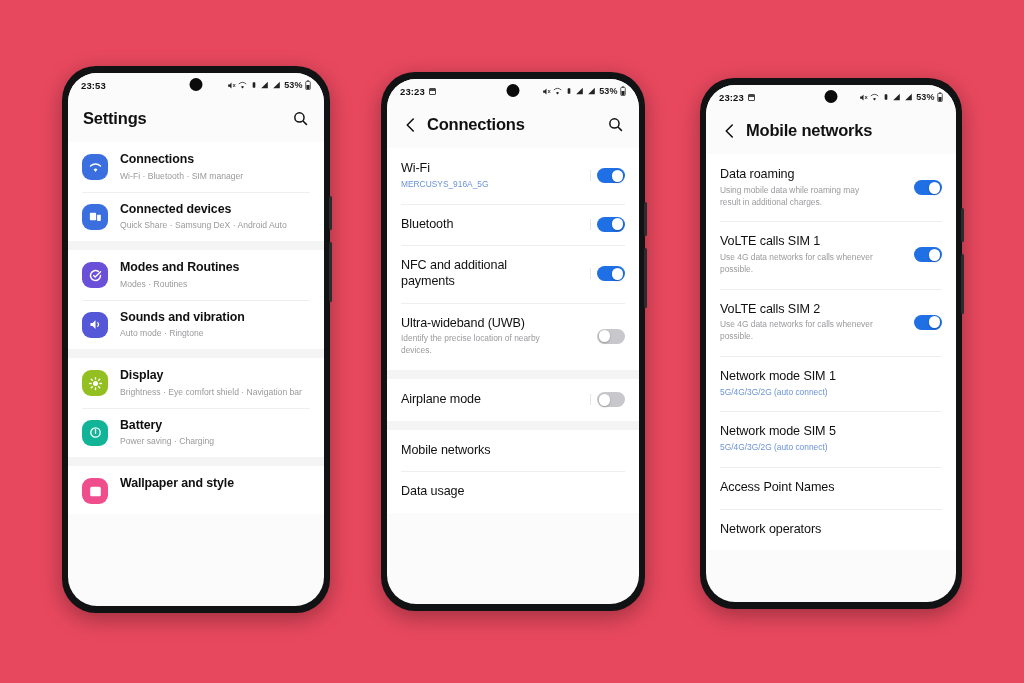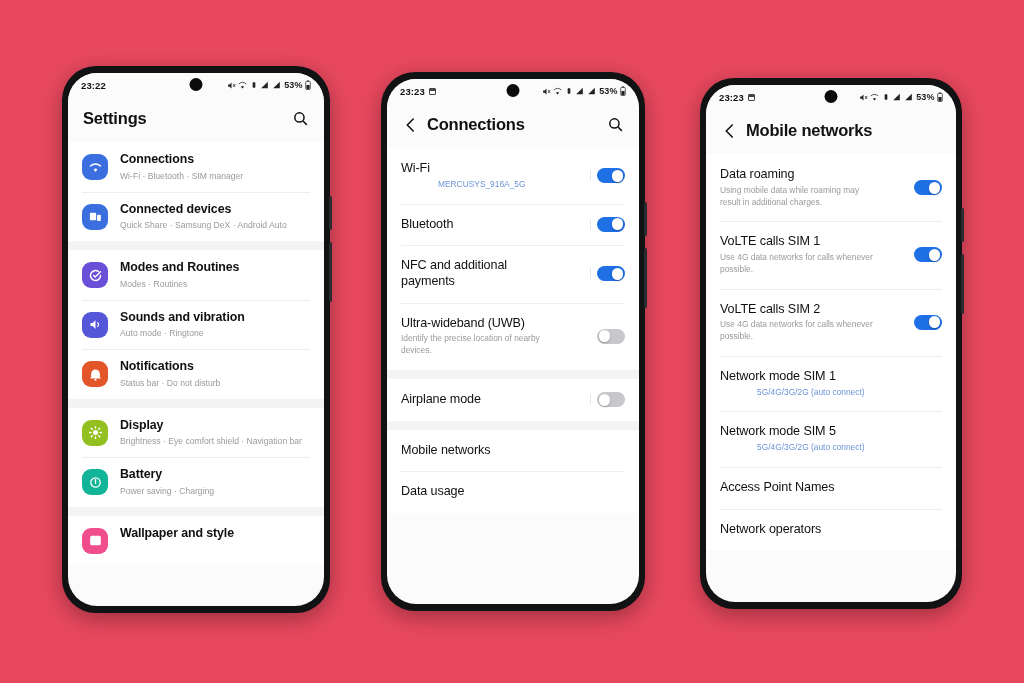--- a/index.html
+++ b/index.html
@@ -108,21 +108,21 @@
   }
   .row .ico {
     width: 26px; height: 26px; border-radius: 9px;
     flex: 0 0 auto; margin-right: 12px; margin-top: 2px;
     display: flex; align-items: center; justify-content: center;
   }
   .row .ico svg { width: 15px; height: 15px; }
   .txt { flex: 1 1 auto; min-width: 0; }
   .title { font-size: 12.4px; color: #101010; font-weight: 600; line-height: 1.25; letter-spacing: -0.1px; }
   .sub { font-size: 8.6px; color: #9a9a9e; line-height: 1.4; margin-top: 2px; }
-  .sub.blue { color: #6b93d6; margin-left: 37px; }
+  .sub.blue { color: #6b93d6; }
 
   
   .srow {
     display: flex; align-items: center;
     padding: 13px 14px;
     position: relative; background: #fff; min-height: 40px;
   }
   .srow + .srow::before, .srow.div::before {
     content:""; position:absolute; left:14px; right:14px; top:0; height:1px; background:#eeeeee;
   }
@@ -150,21 +150,21 @@
 <body style="background: rgb(232, 72, 94);">
 
 <div class="stage">
 
   <div class="phone p1">
     <div class="sidebtn a"></div>
     <div class="sidebtn b"></div>
     <div class="screen">
 
       <div class="statusbar">
-        <span class="sb-time">23:22</span>
+        <span class="sb-time">23:53</span>
         <div class="punchhole"></div>
         <div class="sb-right">
           <span>
             <svg width="9" height="9" viewBox="0 0 24 24" fill="#222">
                 <path d="M3 9v6h4l5 5V4L7 9H3z"></path>
                 <path d="M16 8l6 8M22 8l-6 8" stroke="#222" stroke-width="2" fill="none"></path>
               </svg>
           </span>
           <span>
             <svg width="9" height="9" viewBox="0 0 24 24" fill="#222">
@@ -255,32 +255,20 @@
           <div class="row">
             <span class="ico" style="background:#5457d8">
               <svg viewBox="0 0 24 24" fill="#fff">
                   <path d="M4 9.5v5h3.4L12 19V5L7.4 9.5H4z"></path>
                   <path d="M15.5 9a4 4 0 010 6" stroke="#fff" stroke-width="2" fill="none" stroke-linecap="round"></path>
                 </svg>
             </span>
             <div class="txt">
               <div class="title">Sounds and vibration</div>
               <div class="sub">Auto mode  ·  Ringtone</div>
-            </div>
-          </div>
-          <div class="row">
-            <span class="ico" style="background:#e2562a">
-              <svg viewBox="0 0 24 24" fill="#fff">
-                  <path d="M5 16V11a7 7 0 0114 0v5l1.6 2.2H3.4L5 16z"></path>
-                  <circle cx="12" cy="20.4" r="1.7"></circle>
-                </svg>
-            </span>
-            <div class="txt">
-              <div class="title">Notifications</div>
-              <div class="sub">Status bar  ·  Do not disturb</div>
             </div>
           </div>
         </div>
 
         <div class="gap"></div>
 
         <div class="group">
           <div class="row">
             <span class="ico" style="background:#93c020">
               <svg viewBox="0 0 24 24" fill="#fff">

